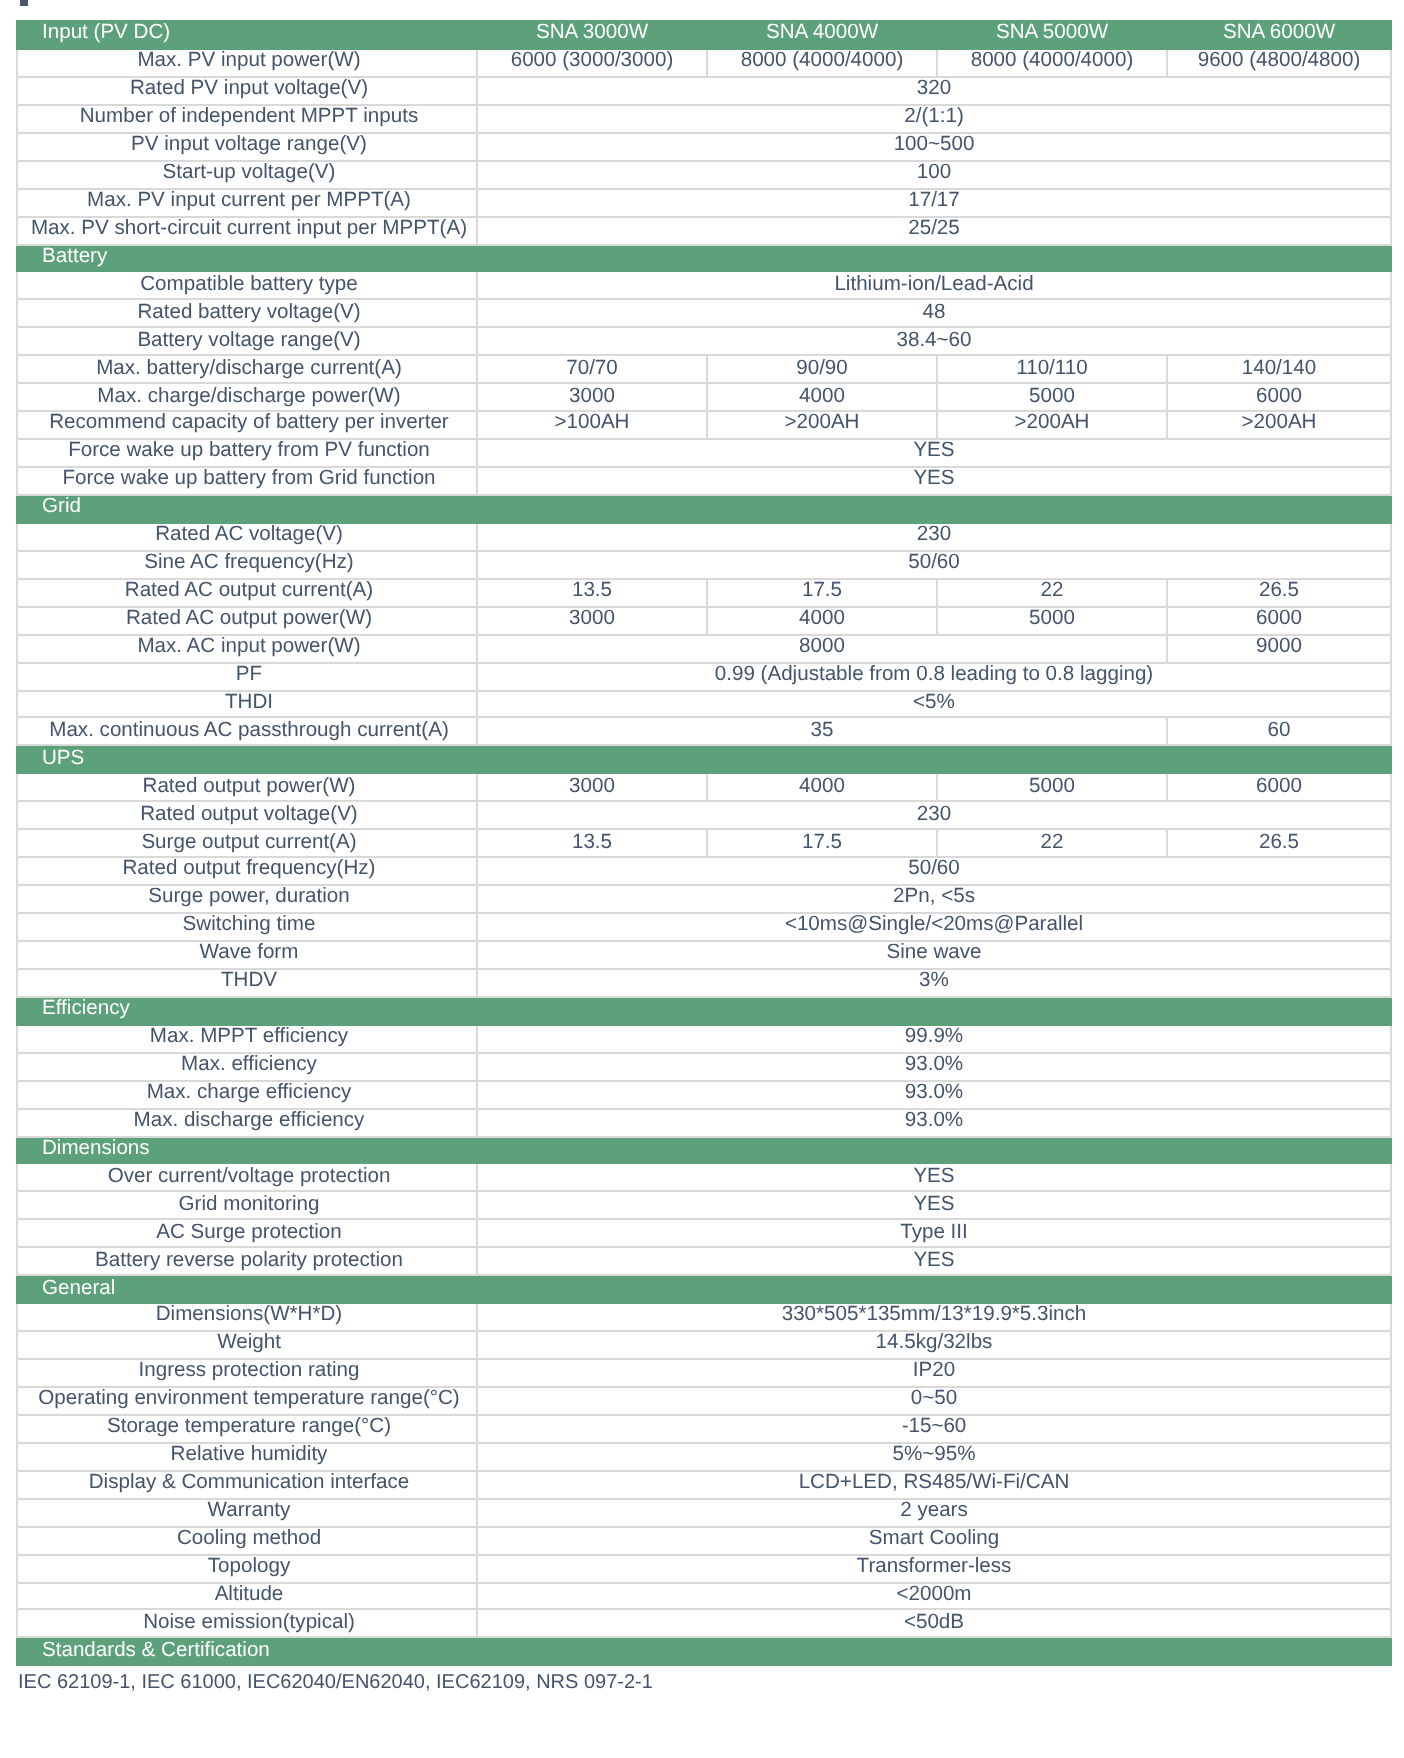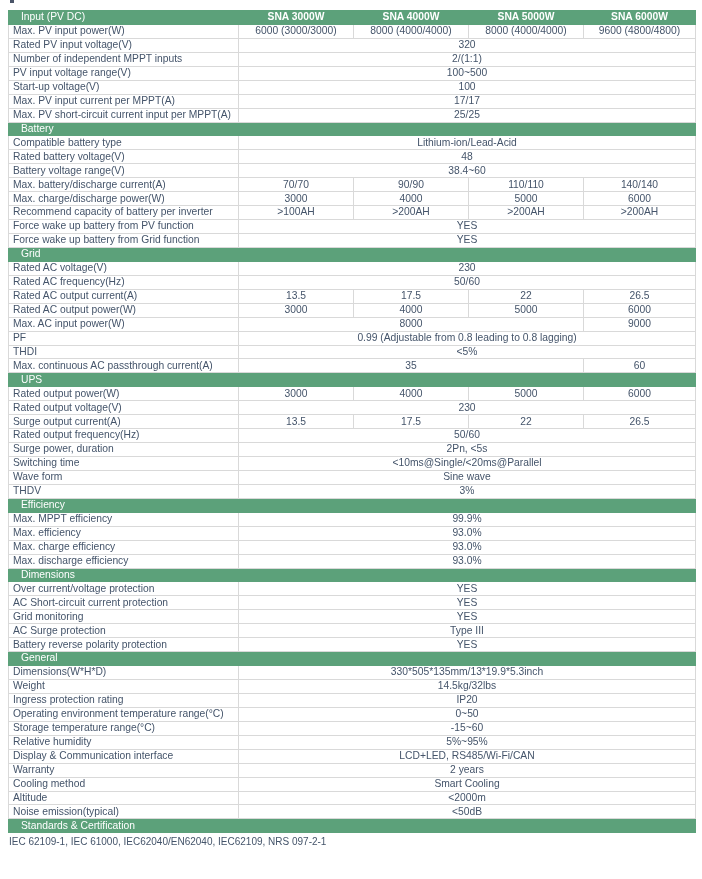--- a/index.html
+++ b/index.html
@@ -23,29 +23,29 @@
   table.spec-table{
     width:687px;border-collapse:collapse;table-layout:fixed;
   }
   td{
     height:12.95px;padding:0 2px;
     font-size:10.3px;line-height:1;
     color:var(--text);
     border:1px solid var(--border);
     overflow:hidden;white-space:nowrap;
   }
-  td.lbl{text-align:left;padding-left:4px;}
+  td.lbl{text-align:center;padding-left:4px;}
   td.val{text-align:center;}
   tr.sec-row td{
     background:var(--green);
     color:var(--header-text);
     border:1px solid var(--green);
   }
   td.section-title{text-align:left;padding-left:12px;}
-  td.model{text-align:center;font-weight:bold;}
+  td.model{text-align:center;}
   .footer-note{
     margin:3px 0 0 1px;
     font-size:10px;color:var(--text);
   }
 </style>
 </head>
 <body>
 
 <div class="page">
   <div class="artifact"></div>
@@ -142,21 +142,21 @@
             <td class="val" colspan="4">YES</td>
           </tr>
           <tr class="sec-row">
             <td class="section-title" colspan="5">Grid</td>
           </tr>
           <tr>
             <td class="lbl">Rated AC voltage(V)</td>
             <td class="val" colspan="4">230</td>
           </tr>
           <tr>
-            <td class="lbl">Rated AC frequency(Hz)</td>
+            <td class="lbl">Sine AC frequency(Hz)</td>
             <td class="val" colspan="4">50/60</td>
           </tr>
           <tr>
             <td class="lbl">Rated AC output current(A)</td>
             <td class="val">13.5</td>
             <td class="val">17.5</td>
             <td class="val">22</td>
             <td class="val">26.5</td>
           </tr>
           <tr>
@@ -245,24 +245,20 @@
             <td class="val" colspan="4">93.0%</td>
           </tr>
           <tr class="sec-row">
             <td class="section-title" colspan="5">Dimensions</td>
           </tr>
           <tr>
             <td class="lbl">Over current/voltage protection</td>
             <td class="val" colspan="4">YES</td>
           </tr>
           <tr>
-            <td class="lbl">AC Short-circuit current protection</td>
-            <td class="val" colspan="4">YES</td>
-          </tr>
-          <tr>
             <td class="lbl">Grid monitoring</td>
             <td class="val" colspan="4">YES</td>
           </tr>
           <tr>
             <td class="lbl">AC Surge protection</td>
             <td class="val" colspan="4">Type III</td>
           </tr>
           <tr>
             <td class="lbl">Battery reverse polarity protection</td>
             <td class="val" colspan="4">YES</td>
@@ -298,20 +294,24 @@
             <td class="lbl">Display &amp; Communication interface</td>
             <td class="val" colspan="4">LCD+LED, RS485/Wi-Fi/CAN</td>
           </tr>
           <tr>
             <td class="lbl">Warranty</td>
             <td class="val" colspan="4">2 years</td>
           </tr>
           <tr>
             <td class="lbl">Cooling method</td>
             <td class="val" colspan="4">Smart Cooling</td>
+          </tr>
+          <tr>
+            <td class="lbl">Topology</td>
+            <td class="val" colspan="4">Transformer-less</td>
           </tr>
           <tr>
             <td class="lbl">Altitude</td>
             <td class="val" colspan="4">&lt;2000m</td>
           </tr>
           <tr>
             <td class="lbl">Noise emission(typical)</td>
             <td class="val" colspan="4">&lt;50dB</td>
           </tr>
           <tr class="sec-row">

